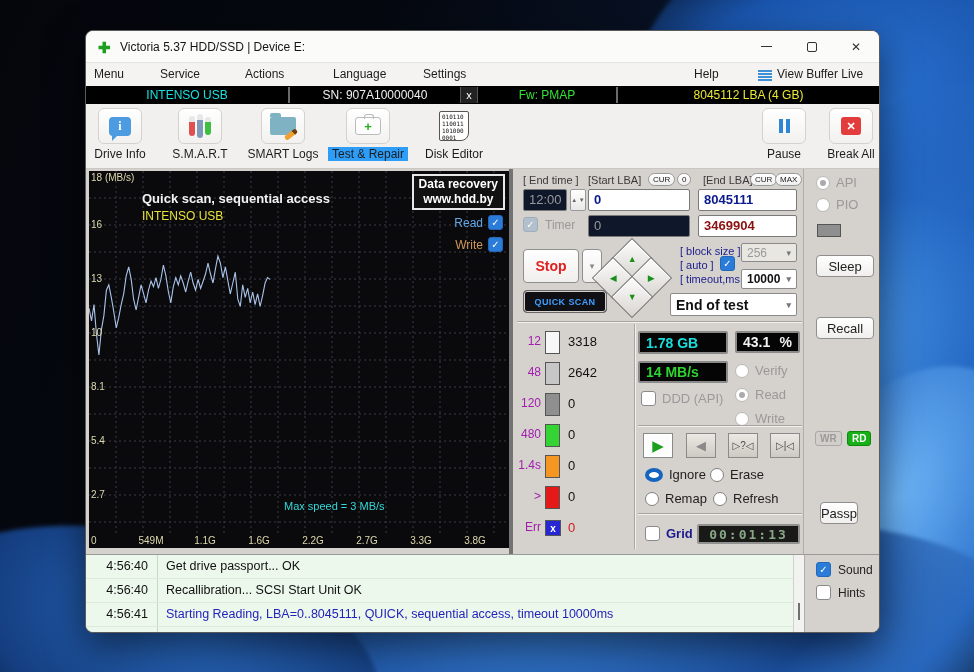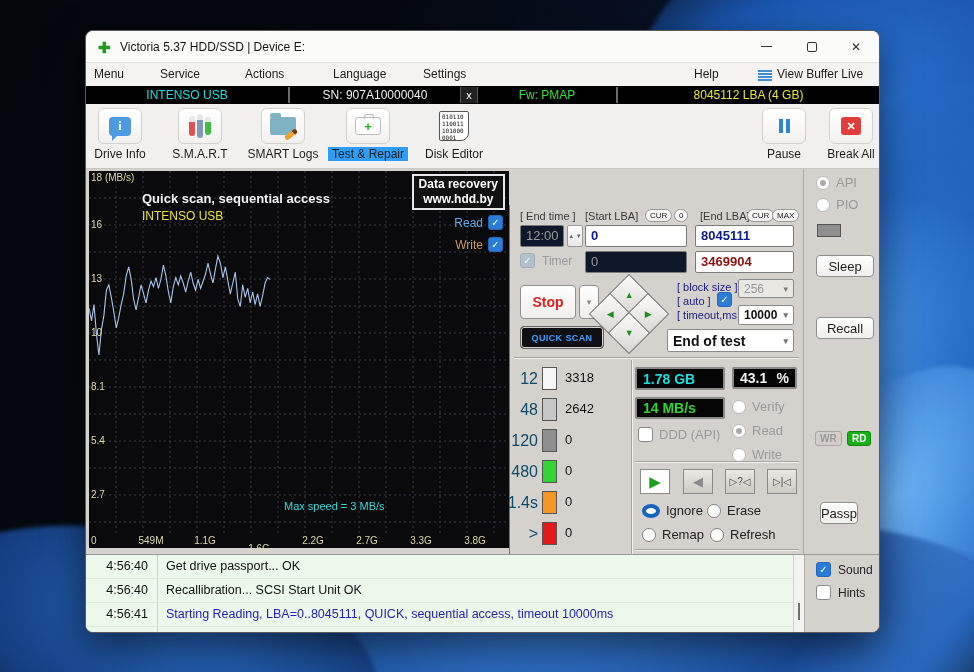--- a/index.html
+++ b/index.html
@@ -81,21 +81,21 @@
   .ytick { position:absolute; left:2px; font-size:10px; color:#ddd9ad; }
   .xtick { position:absolute; top:364px; font-size:10px; color:#ddd9ad; }
   #g-title { position:absolute; left:53px; top:20px; color:#f2f2f2; font-size:13px; font-weight:bold; }
   #g-sub { position:absolute; left:53px; top:38px; color:#e8e23a; font-size:12px; }
   #watermark { position:absolute; right:4px; top:3px; border:2px solid #e8e8e8; background:#111; color:#fff; font-weight:bold; font-size:12px; text-align:center; padding:1px 5px; line-height:15px; }
   .legend { position:absolute; right:6px; display:flex; align-items:center; gap:5px; font-size:12px; }
   #leg-read { top:44px; color:#62a8e8; } #leg-write { top:66px; color:#d09858; }
   #max-note { position:absolute; left:195px; top:329px; color:#35d8d8; font-size:11px; }
 
   
-  #ctrl { position:absolute; left:423px; top:0; width:293px; height:385px; border-left:1px solid #737373;margin-top:36px; }
+  #ctrl { position:absolute; left:423px; top:0; width:293px; height:385px; border-left:4px solid #737373; }
   .blab { font-size:11px; color:#3a3a3a; position:absolute; white-space:nowrap; }
   .mini { position:absolute; font-size:8px; padding:0 4px; height:13px; line-height:11px; background:linear-gradient(#fff,#eee); border:1px solid #999; border-radius:7px; color:#222; }
   .field { position:absolute; background:#fff; border:1px solid #7a7a7a; border-radius:2px; font-weight:bold; color:#0b1a8c; font-size:13px; padding:1px 5px; height:22px; line-height:18px; }
   .field.red { color:#8c1010; }
   .field.dis { background:#0f172a; color:#999; font-weight:normal; }
   .spin { position:absolute; width:16px; height:22px; background:linear-gradient(#fff,#e8e8e8); border:1px solid #999; border-radius:2px; font-size:6px; color:#666; display:flex; flex-direction:column; align-items:center; justify-content:center; line-height:7px; }
   .cb { width:15px; height:15px; border-radius:3px; display:flex; align-items:center; justify-content:center; font-size:10px; position:absolute; }
   .cb.on { background:#2b7cd8; color:#fff; border:1px solid #2367b8; }
   .cb.off { background:#fff; border:1px solid #8a8a8a; color:transparent; }
   .cb.dison { background:#b2bfcc; color:#fff; border:1px solid #a0adbb; }
@@ -107,21 +107,21 @@
   #stop-drop { left:69px; top:80px; width:20px; height:34px; color:#888; font-size:9px; }
   #quick-scan { left:10px; top:121px; width:84px; height:23px; background:#101014; border:1px solid #666; color:#3f9fff; font-weight:bold; font-size:9px; letter-spacing:.4px; box-shadow:0 0 0 1px #d5d2cd inset; }
   #diamond { position:absolute; left:84px; top:74px; width:70px; height:70px; }
   .dbtn { position:absolute; width:30px; height:30px; transform:rotate(45deg); background:linear-gradient(135deg,#fdfdfd,#d8d5d0); border:1px solid #7d7d7d; box-shadow:inset 1px 1px 0 #fff; display:flex; align-items:center; justify-content:center; }
   .dbtn span { transform:rotate(-45deg); color:#1a8f1a; font-size:9px; }
   .groove { position:absolute; border-top:1px solid #a8a5a0; border-bottom:1px solid #f2f1ef; }
 
   
   #stats-col { position:absolute; left:0; top:160px; width:120px; }
   .stat-row { position:relative; height:31px; }
-  .stat-label { position:absolute; right:92px; top:5px; font-size:16px; color:#0c4a6e; width:40px; text-align:right; }
+  .stat-label { position:absolute; right:92px; top:5px; font-size:12px; color:#a21caf; width:40px; text-align:right; }
   .stat-block { position:absolute; left:32px; top:2px; width:15px; height:23px; border:1px solid #555; }
   .stat-block.err { width:16px; height:16px; top:5px; color:#fff; font-size:10px; font-weight:bold; text-align:center; line-height:15px; }
   .stat-value { position:absolute; left:55px; top:5px; font-size:13px; color:#111; }
   .stat-value.errv { color:#d01818; }
   #stats-div { position:absolute; left:121px; top:155px; height:225px; border-left:1px solid #a8a5a0; border-right:1px solid #f2f1ef; }
 
   
   .lcd { position:absolute; background:#050505; border:2px solid #8a8a8a; border-radius:2px; font-weight:bold; font-size:14px; display:flex; align-items:center; padding:0 6px; }
   #lcd-bytes { left:125px; top:162px; width:90px; height:23px; color:#19dede; }
   #lcd-pct { left:222px; top:162px; width:65px; height:22px; color:#f2f2f2; justify-content:space-between; }
@@ -302,21 +302,21 @@
           <span class="ytick" style="top: 102px;">13</span>
           <span class="ytick" style="top: 156px;">10</span>
           <span class="ytick" style="top: 210px;">8.1</span>
           <span class="ytick" style="top: 264px;">5.4</span>
           <span class="ytick" style="top: 318px;">2.7</span>
         </div>
       <div id="xticks">
           <span class="xtick" style="left: 2px;">0</span>
           <span class="xtick" style="left: 42px; width: 40px; text-align: center;">549M</span>
           <span class="xtick" style="left: 96px; width: 40px; text-align: center;">1.1G</span>
-          <span class="xtick" style="left: 150px; width: 40px; text-align: center; margin-top: 8px;">1.6G</span>
+          <span class="xtick" style="left: 150px; width: 40px; text-align: center;">1.6G</span>
           <span class="xtick" style="left: 204px; width: 40px; text-align: center;">2.2G</span>
           <span class="xtick" style="left: 258px; width: 40px; text-align: center;">2.7G</span>
           <span class="xtick" style="left: 312px; width: 40px; text-align: center;">3.3G</span>
           <span class="xtick" style="left: 366px; width: 40px; text-align: center;">3.8G</span>
         </div>
       <span id="g-title">Quick scan, sequential access</span>
       <span id="g-sub">INTENSO USB</span>
       <div id="watermark">
         <div>Data recovery</div>
         <div>www.hdd.by</div>

